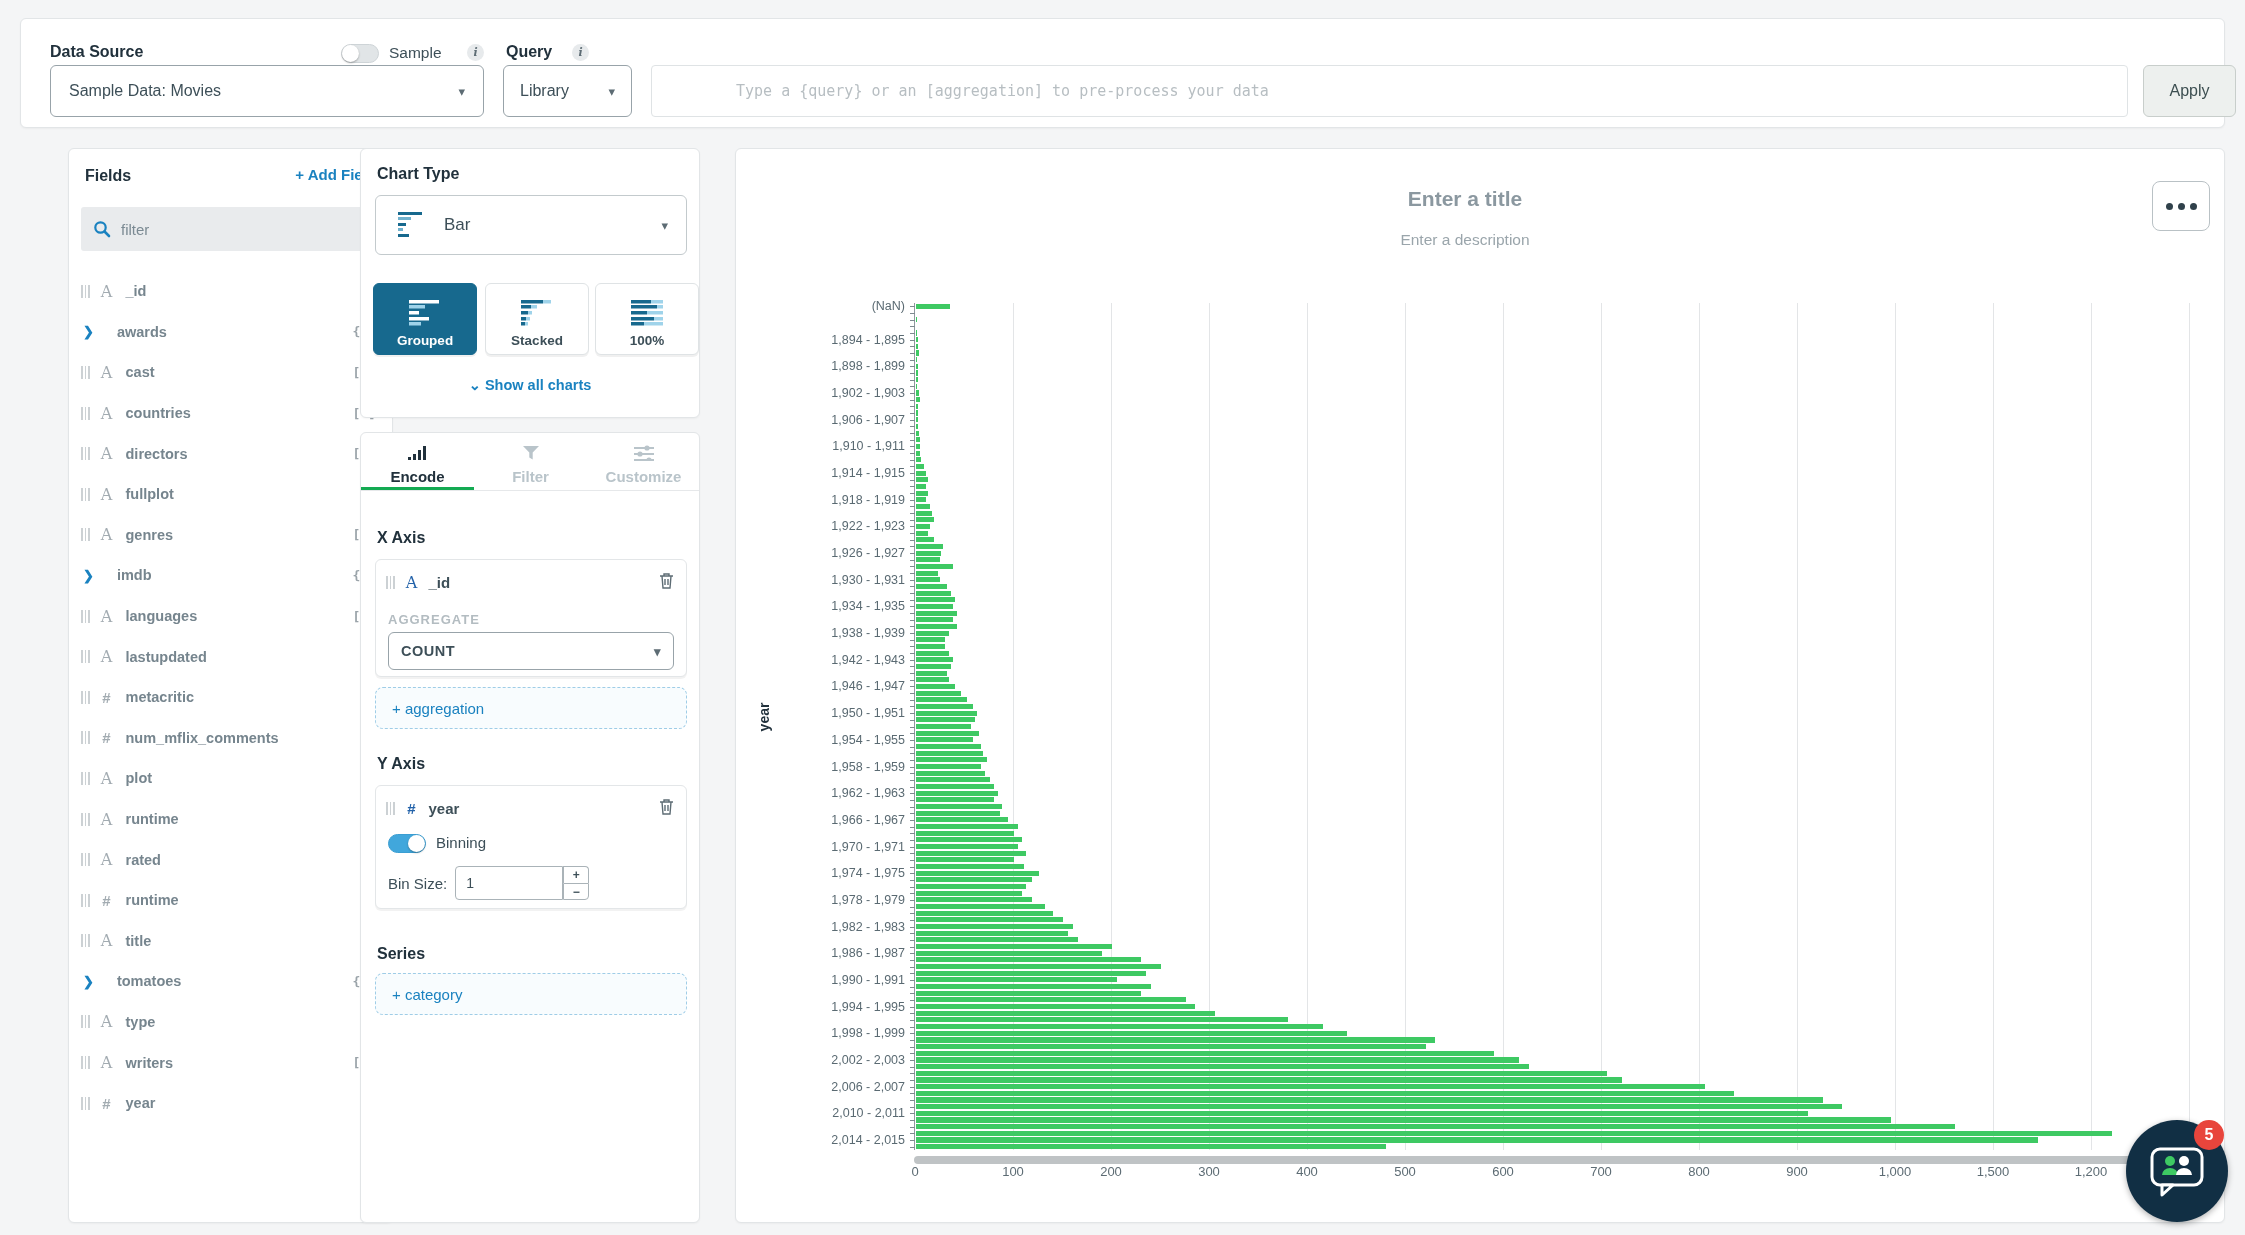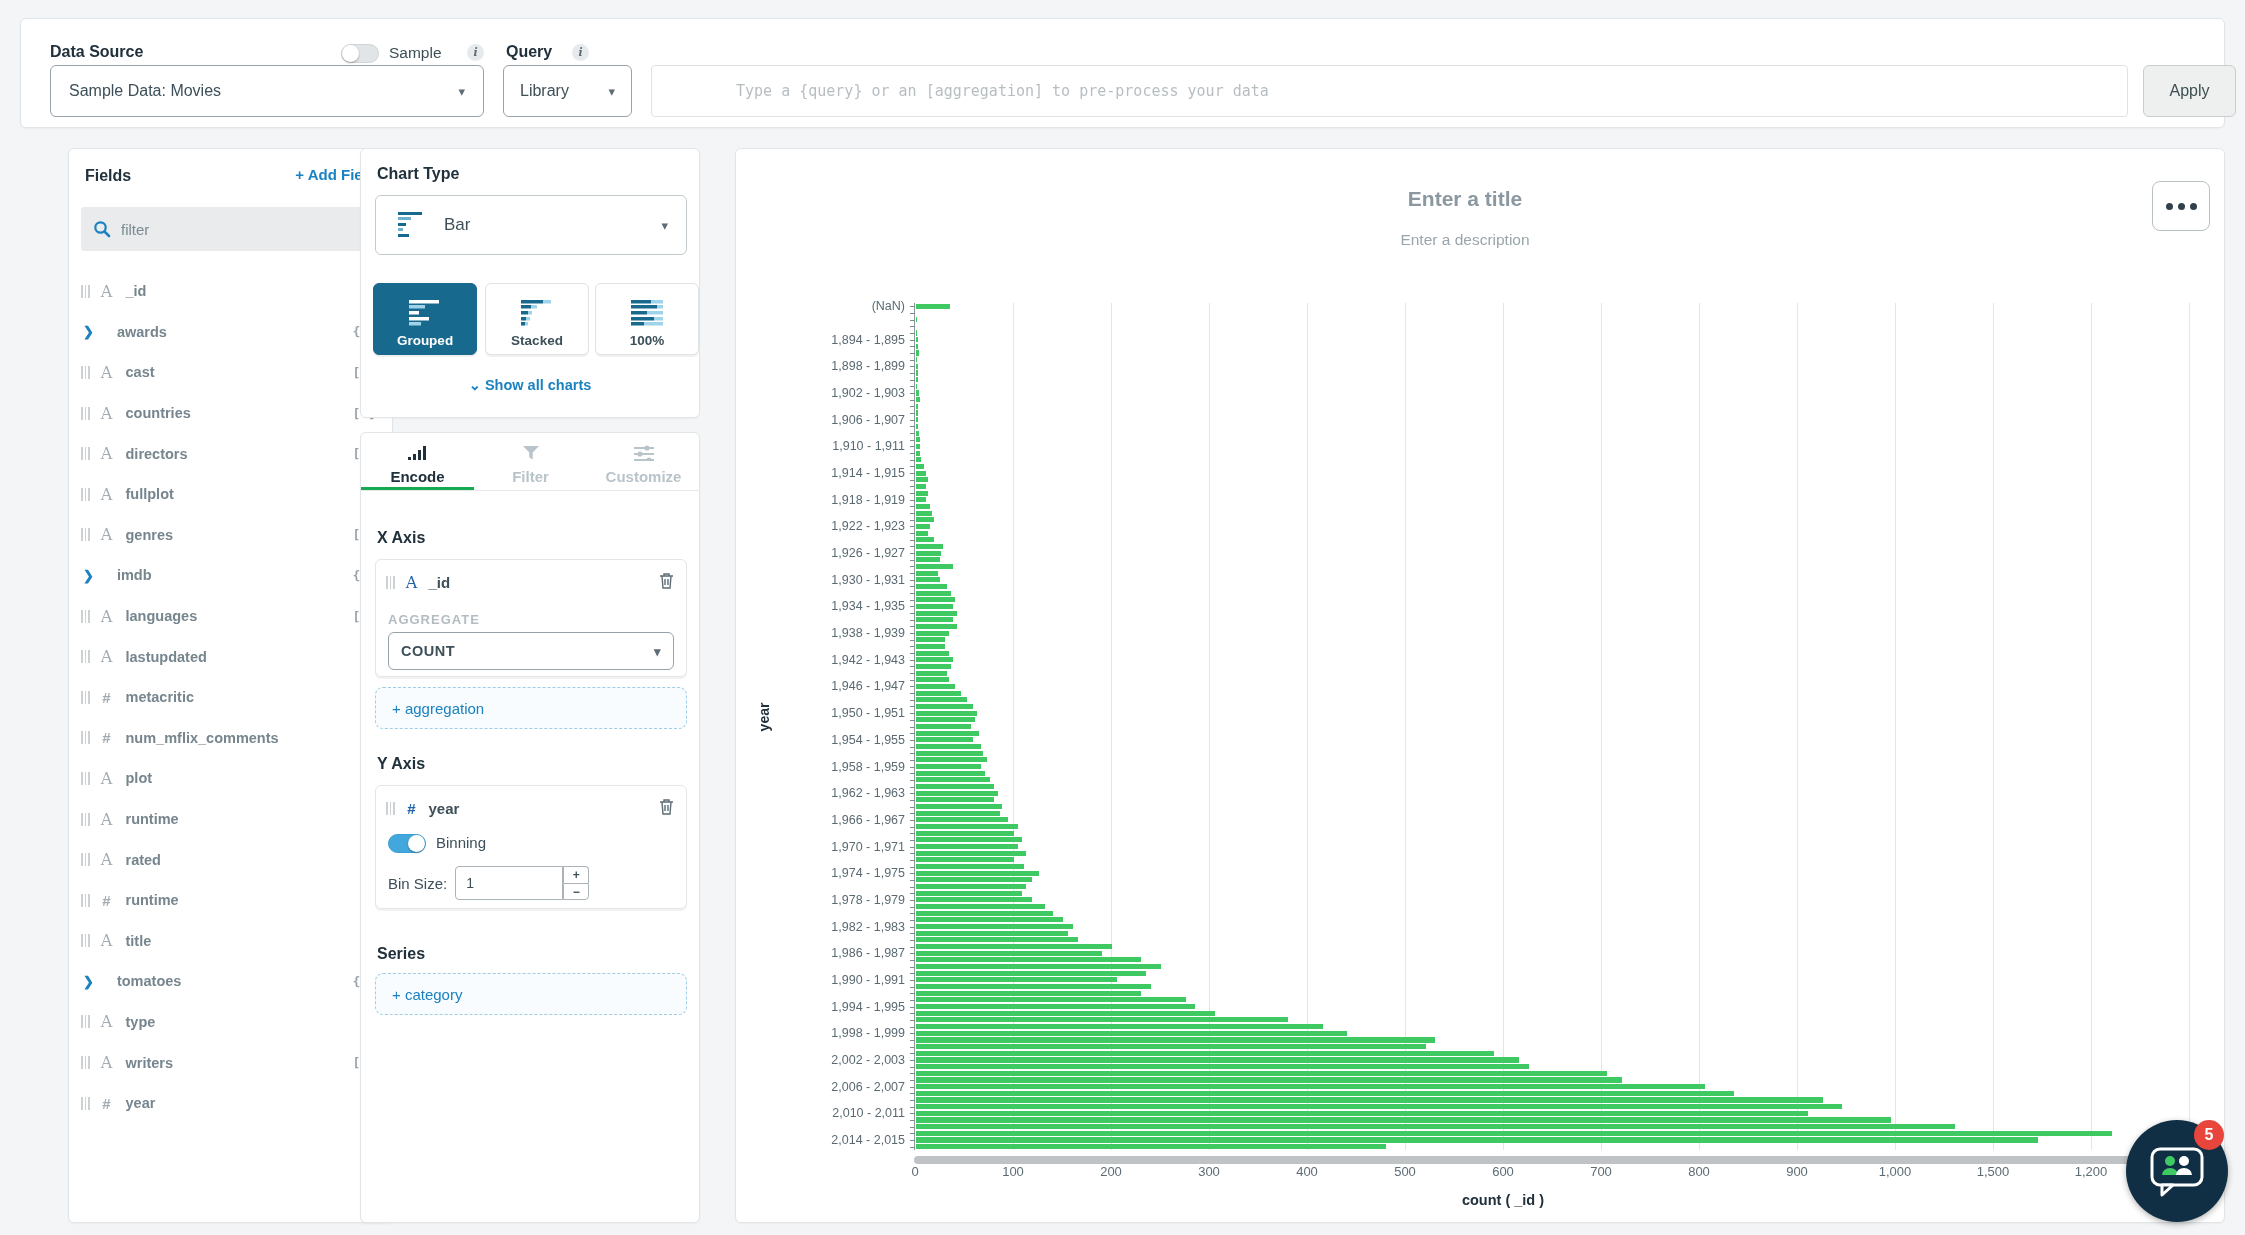--- a/index.html
+++ b/index.html
@@ -479,21 +479,20 @@
   <div id="chart-title">Enter a title</div>
   <div id="chart-desc">Enter a description</div>
   <button id="more-btn">
       <i></i>
       <i></i>
       <i></i>
     </button>
 
   <div id="yaxis-caption">year</div>
   <div id="plot">
-    <div id="xaxis-caption">count ( _id )</div>
   <div class="xlab" style="left: 0px;">0</div>
       <div class="gridline" style="left: 98px;"></div>
       <div class="xlab" style="left: 98px;">100</div>
       <div class="gridline" style="left: 196px;"></div>
       <div class="xlab" style="left: 196px;">200</div>
       <div class="gridline" style="left: 294px;"></div>
       <div class="xlab" style="left: 294px;">300</div>
       <div class="gridline" style="left: 392px;"></div>
       <div class="xlab" style="left: 392px;">400</div>
       <div class="gridline" style="left: 490px;"></div>

